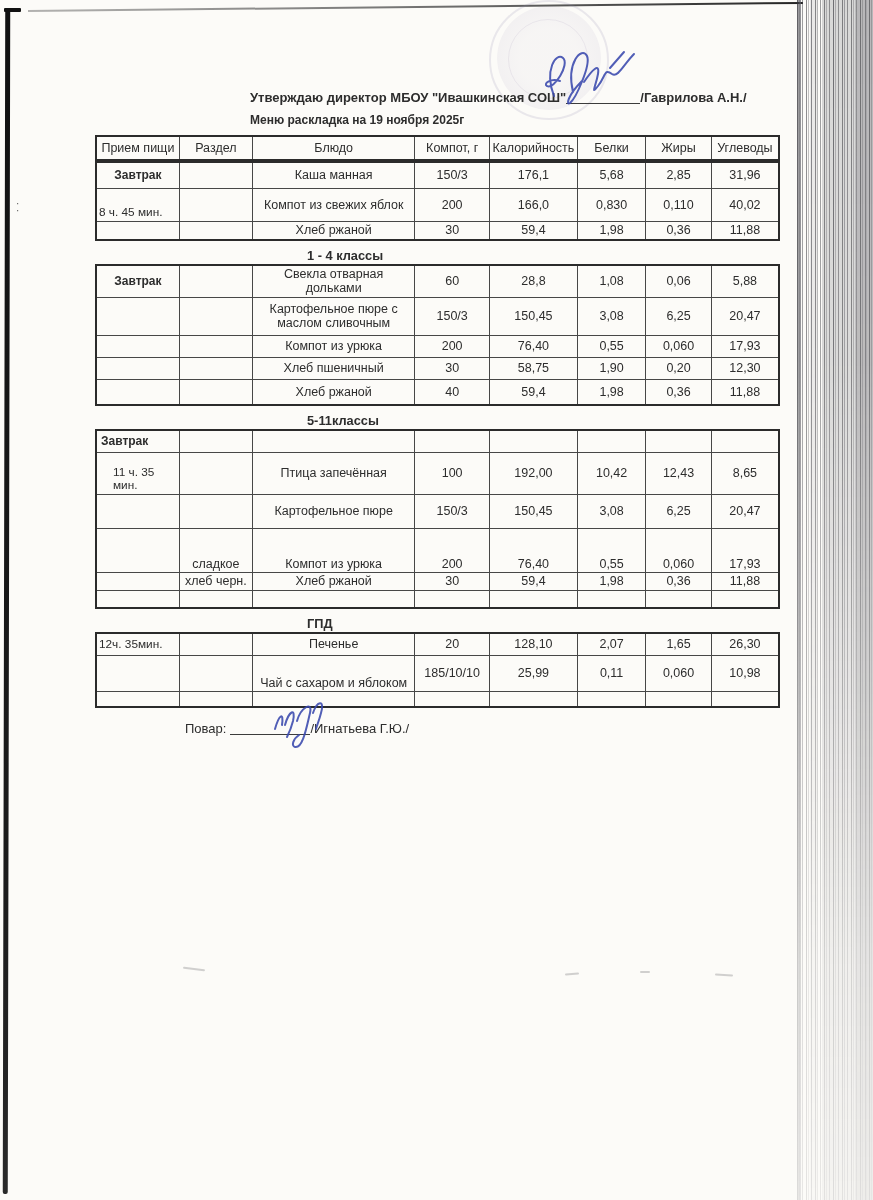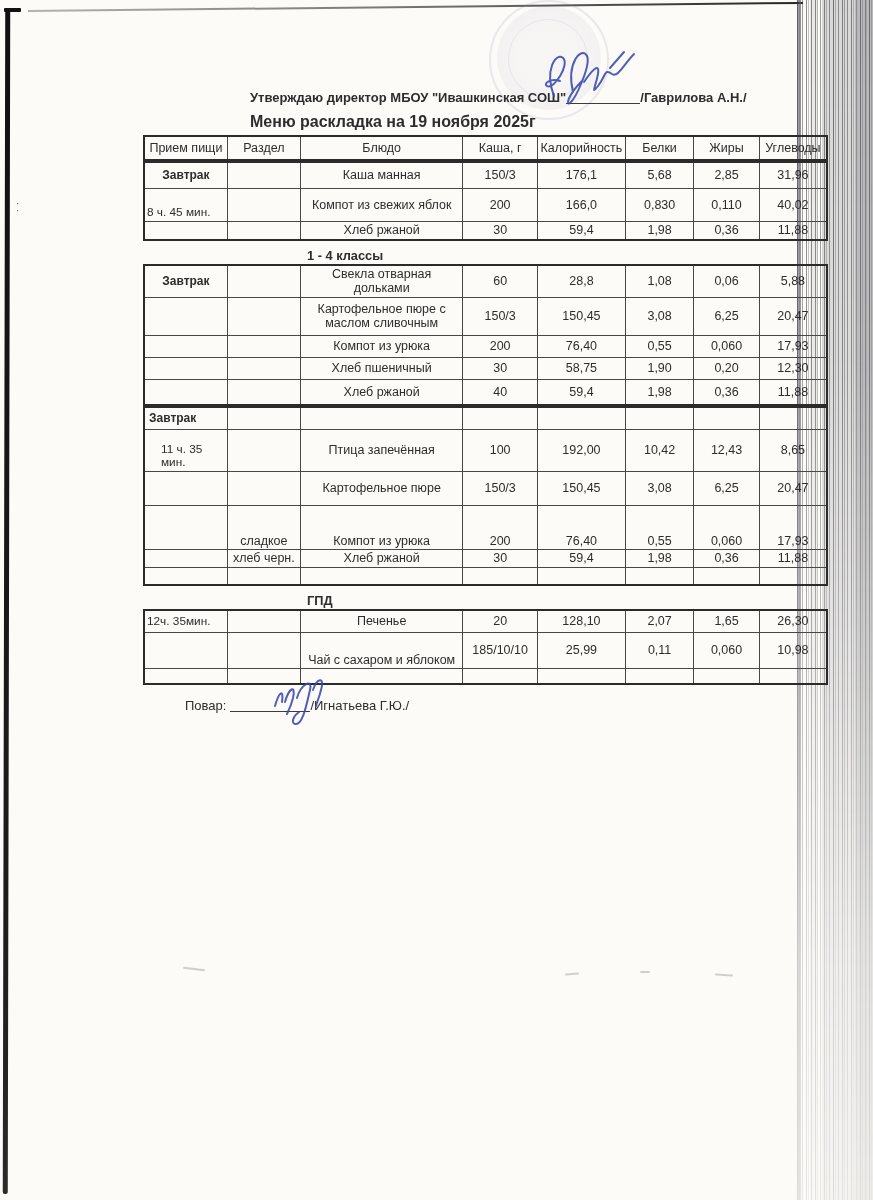--- a/index.html
+++ b/index.html
@@ -44,27 +44,27 @@
   .smudge.s4{left:715px;top:974px;width:18px;height:2px;transform:rotate(3deg);}
   
   .stamp{position:absolute;left:489px;top:14px;width:120px;height:104px;pointer-events:none;}
   .stamp .ring-outer{position:absolute;left:0;top:-14px;width:116px;height:116px;border:2px solid rgba(145,135,170,.17);border-radius:50%;}
   .stamp .ring-inner{position:absolute;left:19px;top:5px;width:78px;height:78px;border:1px solid rgba(145,135,170,.13);border-radius:50%;}
   .stamp .blur{position:absolute;left:8px;top:-8px;width:104px;height:104px;border-radius:50%;
     background:radial-gradient(circle,rgba(160,150,185,.06) 40%,rgba(160,150,185,.1) 70%,rgba(0,0,0,0) 72%);}
   
   .approval-line{position:absolute;left:250px;top:90px;font-size:13px;font-weight:bold;white-space:nowrap;}
   .sig-blank{display:inline-block;width:74px;border-bottom:1.3px solid #3c3c3c;height:13px;vertical-align:-2px;}
-  .doc-title{position:absolute;left:250px;top:113px;font-size:16px;font-weight:bold;}
+  .doc-title{position:absolute;left:250px;top:113px;font-size:12px;font-weight:bold;}
   .sig-director{position:absolute;left:540px;top:48px;}
   .sig-cook{position:absolute;left:84px;top:-36px;}
   
   .doc-content{position:absolute;left:95px;top:135px;width:685px;}
   table.menu-table{border-collapse:collapse;width:100%;table-layout:fixed;
-    border:2px solid #2b2b2b;margin-left:48px;}
+    border:2px solid #2b2b2b;}
   table.menu-table td{border:1px solid #474747;font-size:12.5px;padding:1px 2px;
     text-align:center;vertical-align:middle;overflow:hidden;line-height:1.12;color:#2d2d2d;}
   table.header-table{margin-bottom:0;}
   table.header-table td{font-size:12.5px;height:20px;}
   td.c-meal{text-align:center;}
   td.c-meal.bold{font-weight:bold;font-size:12px;}
   td.c-meal.left{text-align:left;padding-left:4px;}
   td.c-meal.time{text-align:left;font-size:11.8px;padding-left:2px;}
   td.c-razdel{font-size:12px;}
   td.c-dish{}
@@ -119,21 +119,21 @@
           <col style="width: 12.9%;">
           <col style="width: 10%;">
           <col style="width: 9.6%;">
           <col style="width: 9.9%;">
         </colgroup>
       <tbody>
           <tr>
             <td>Прием пищи</td>
             <td>Раздел</td>
             <td>Блюдо</td>
-            <td>Каша, г</td>
+            <td>Компот, г</td>
             <td>Калорийность</td>
             <td>Белки</td>
             <td>Жиры</td>
             <td>Углеводы</td>
           </tr>
         </tbody>
     </table>
 
     <div>
         <table class="menu-table">
@@ -238,20 +238,21 @@
               <td class="c-razdel"></td>
               <td class="c-dish">Хлеб ржаной</td>
               <td class="c-num">40</td>
               <td class="c-num">59,4</td>
               <td class="c-num">1,98</td>
               <td class="c-num">0,36</td>
               <td class="c-num">11,88</td>
             </tr>
           </tbody>
         </table>
+        <div class="section-label section-gap">5-11классы</div>
         <table class="menu-table">
           <colgroup>
             <col style="width: 12.2%;">
             <col style="width: 10.7%;">
             <col style="width: 23.8%;">
             <col style="width: 10.9%;">
             <col style="width: 12.9%;">
             <col style="width: 10%;">
             <col style="width: 9.6%;">
             <col style="width: 9.9%;">

